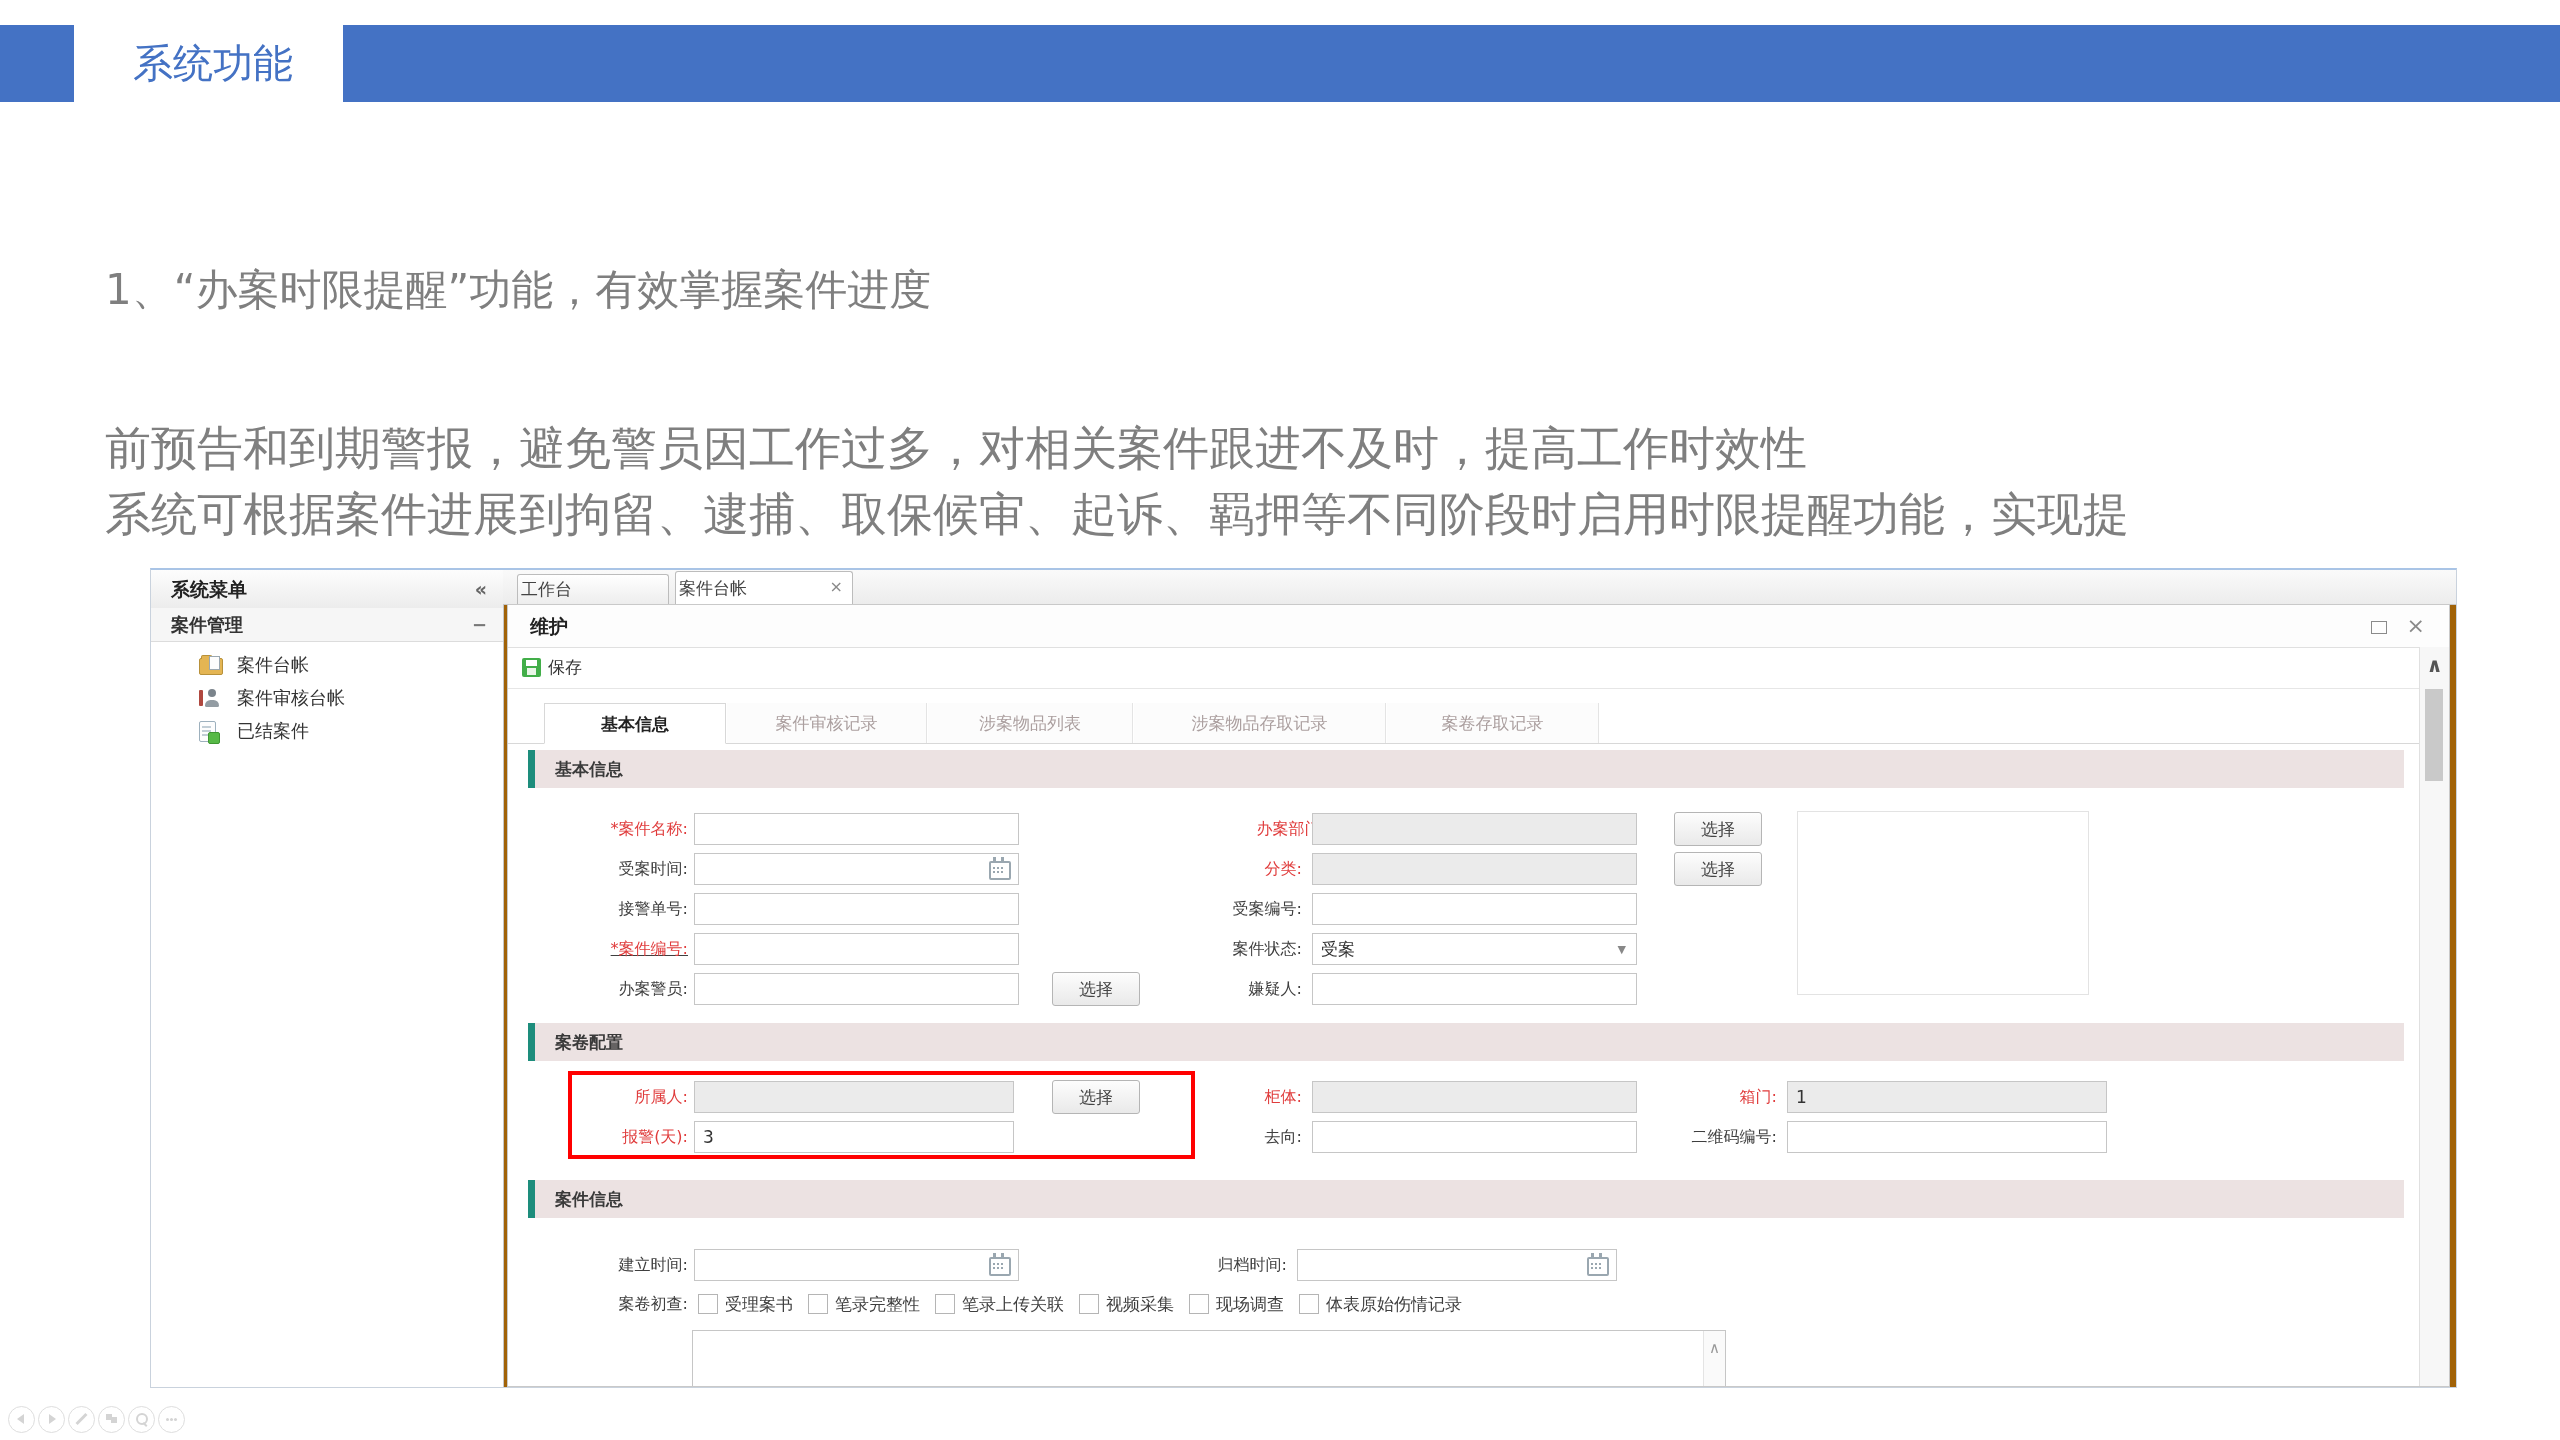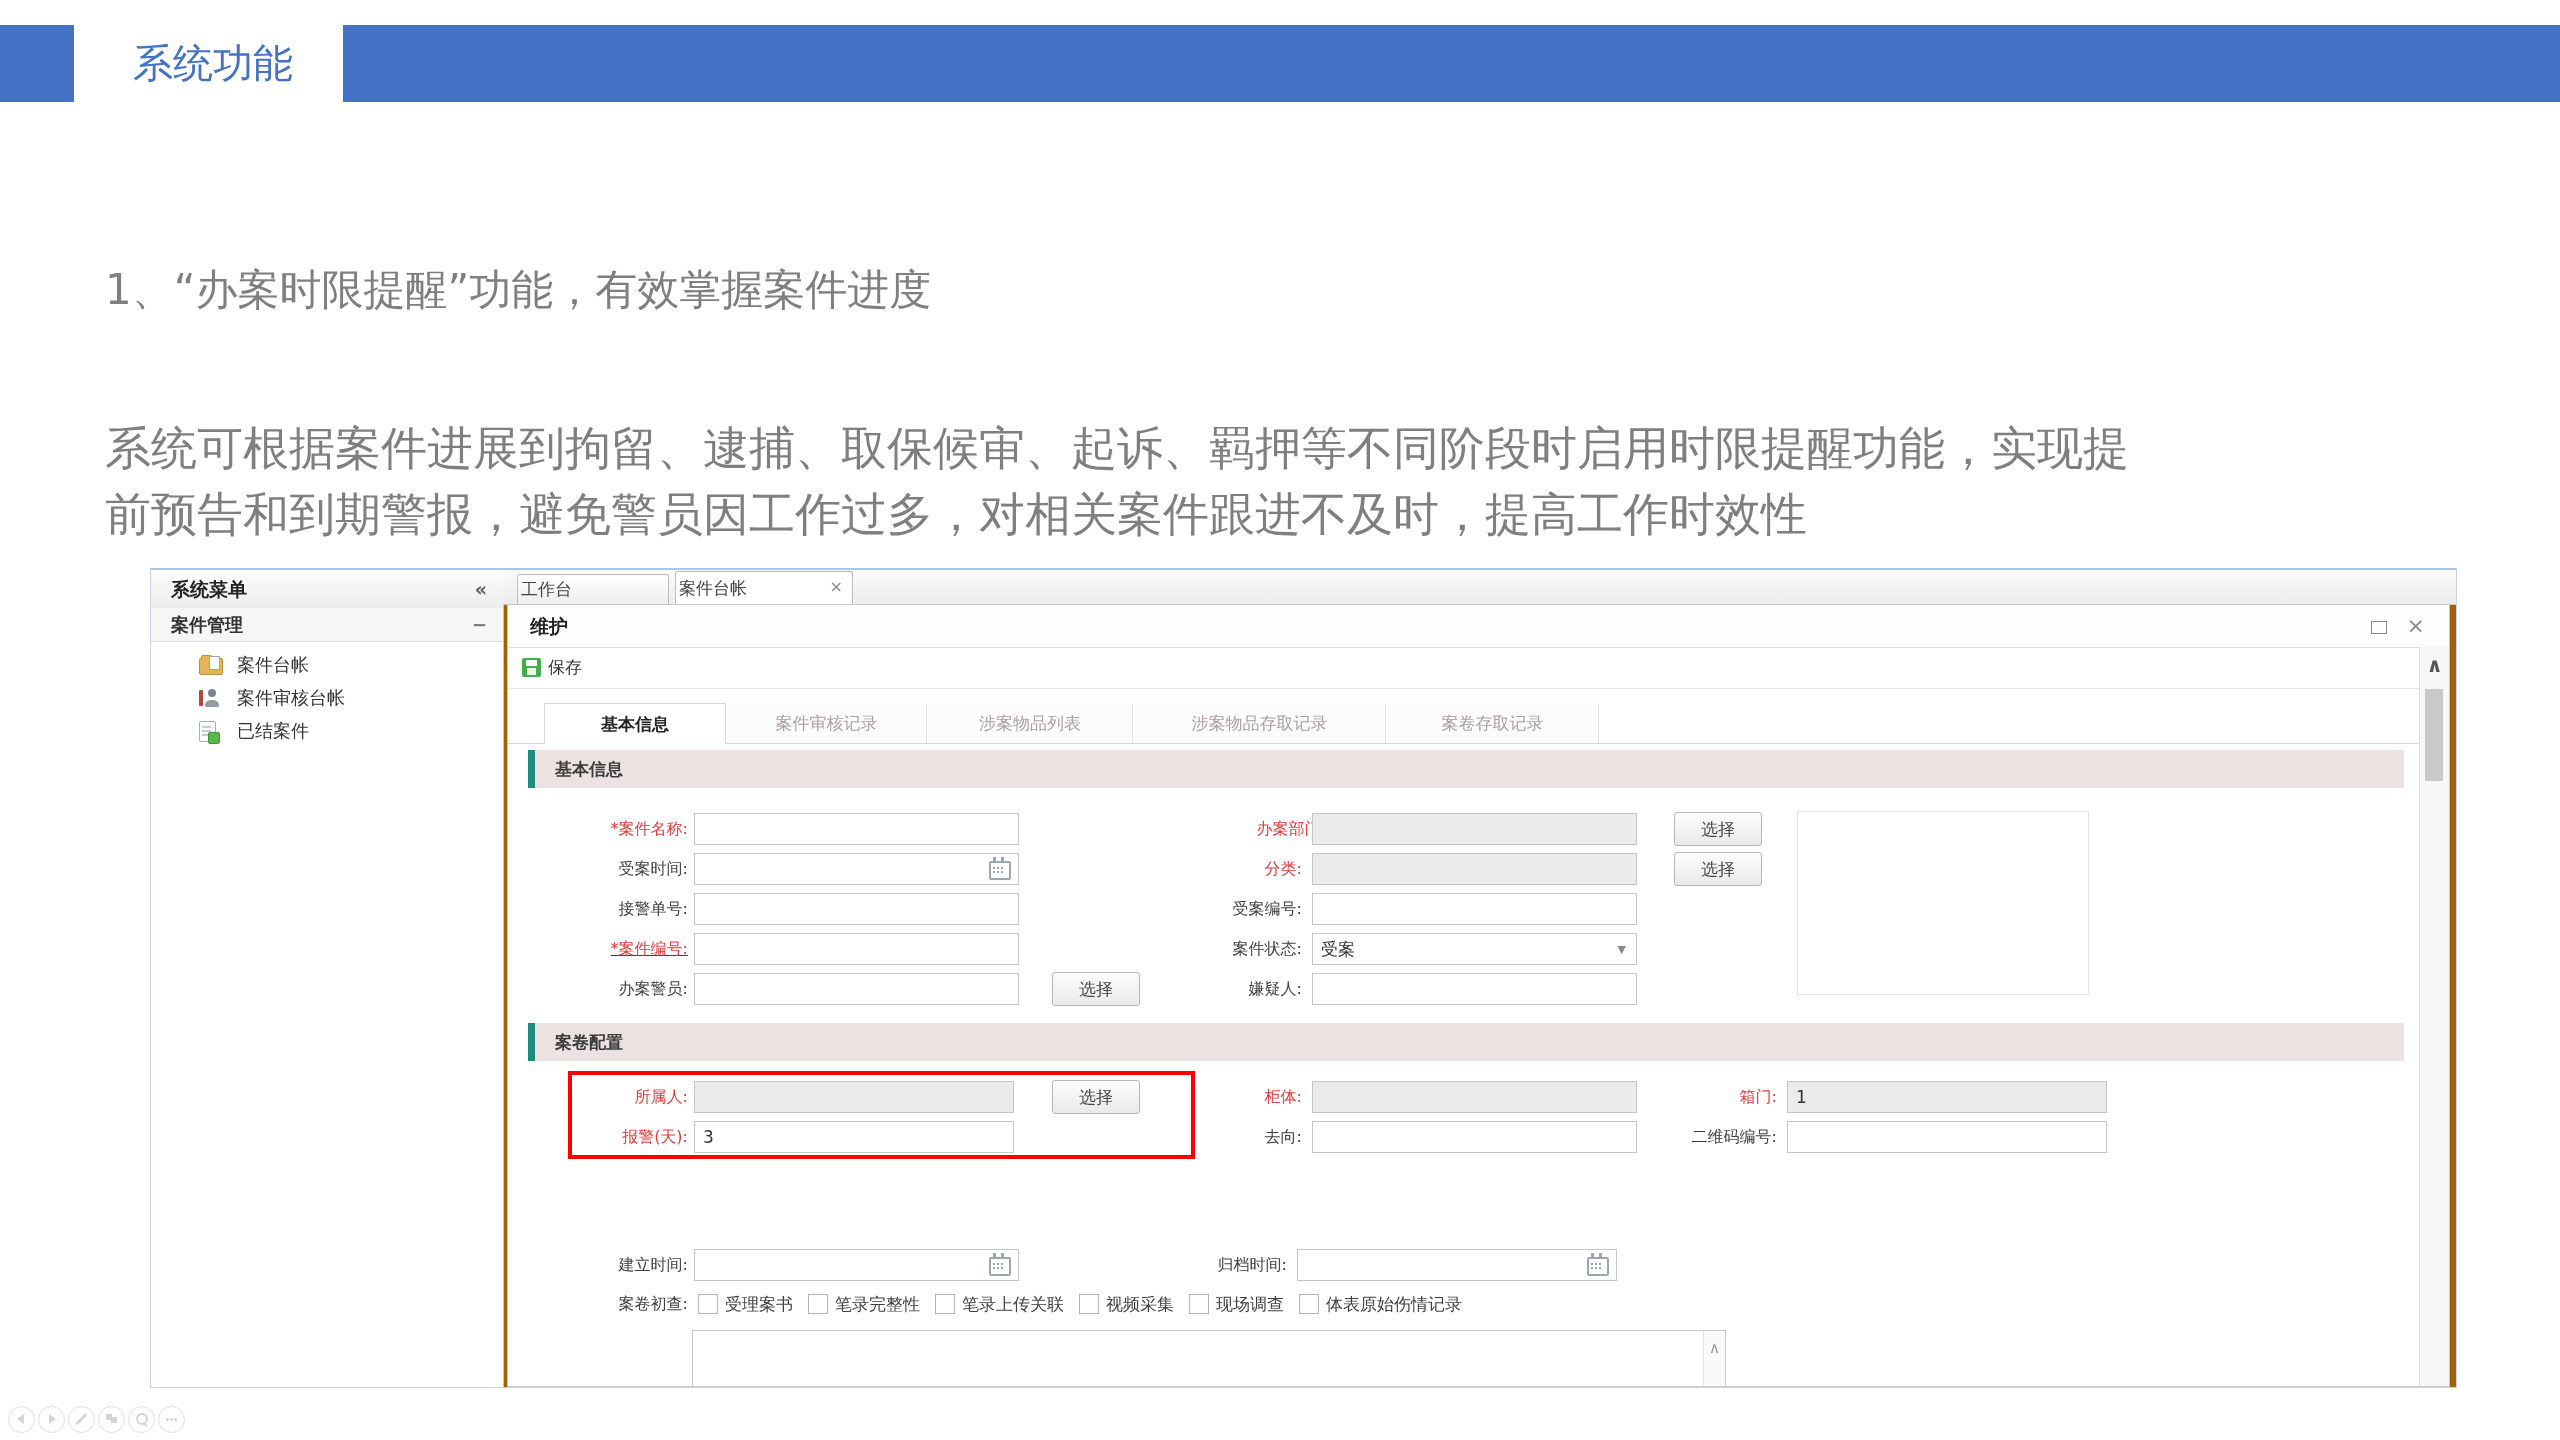--- a/index.html
+++ b/index.html
@@ -120,22 +120,22 @@
 <body>
 
 <div class="slide">
 
   <div class="accent-square"></div>
   <div class="slide-title">系统功能</div>
   <div class="accent-bar"></div>
 
   <div class="heading">1、“办案时限提醒”功能，有效掌握案件进度</div>
   <div class="body-text">
+    <div>前预告和到期警报，避免警员因工作过多，对相关案件跟进不及时，提高工作时效性</div>
     <div>系统可根据案件进展到拘留、逮捕、取保候审、起诉、羁押等不同阶段时启用时限提醒功能，实现提</div>
-    <div>前预告和到期警报，避免警员因工作过多，对相关案件跟进不及时，提高工作时效性</div>
   </div>
 
   <div class="shot">
 
     <div class="side">
       <div class="side-hd">
         <span class="t">系统菜单</span>
         <span class="chev">«</span>
       </div>
       <div class="side-grp">
@@ -249,20 +249,21 @@
         <div class="lbl red" style="left:600px;top:393px;width:194px;">柜体:</div>
         <div class="ipt dis" style="left:804px;top:393px;width:325px;"></div>
         <div class="lbl" style="left:600px;top:433px;width:194px;">去向:</div>
         <div class="ipt" style="left:804px;top:433px;width:325px;"></div>
 
         <div class="lbl red" style="left:1080px;top:393px;width:189px;">箱门:</div>
         <div class="ipt dis" style="left:1279px;top:393px;width:320px;">1</div>
         <div class="lbl" style="left:1080px;top:433px;width:189px;">二维码编号:</div>
         <div class="ipt" style="left:1279px;top:433px;width:320px;"></div>
 
+        <div class="sec-hd" style="top:492px;">案件信息</div>
 
         <div class="lbl" style="left:20px;top:561px;width:160px;">建立时间:</div>
         <div class="ipt" style="left:186px;top:561px;width:325px;">
             <span class="cal"></span>
           </div>
         <div class="lbl" style="left:600px;top:561px;width:179px;">归档时间:</div>
         <div class="ipt" style="left:789px;top:561px;width:320px;">
             <span class="cal"></span>
           </div>
 

